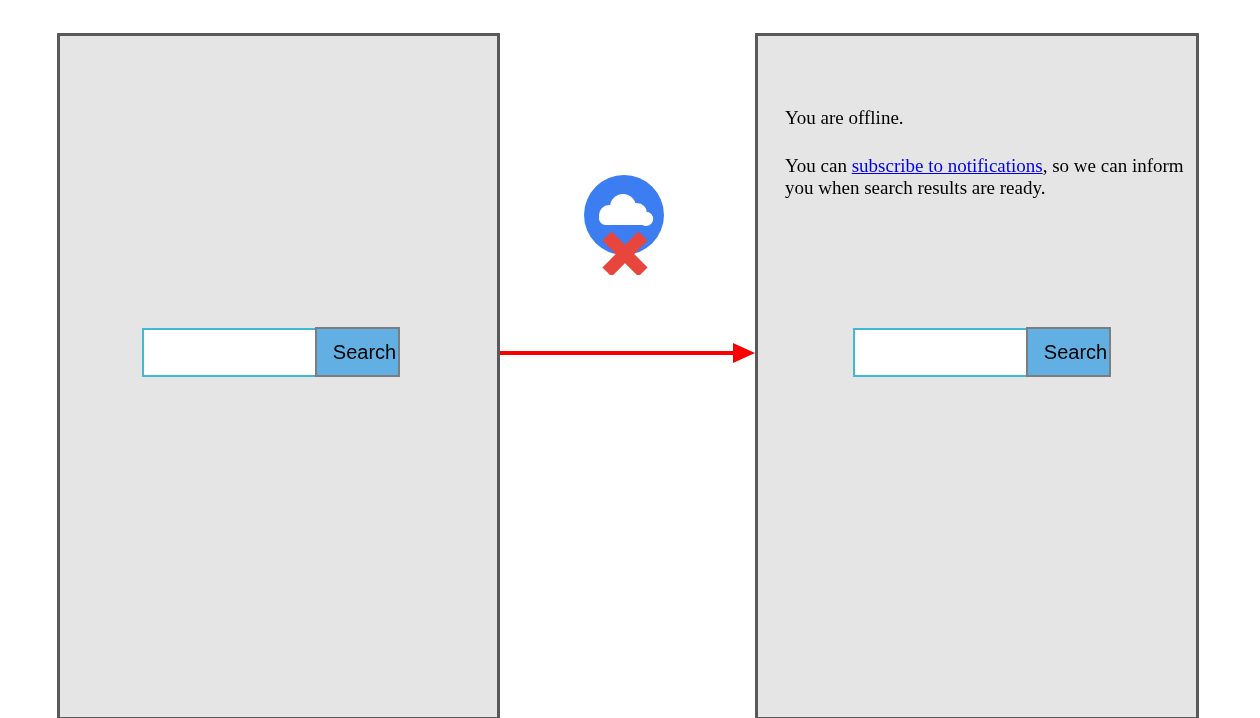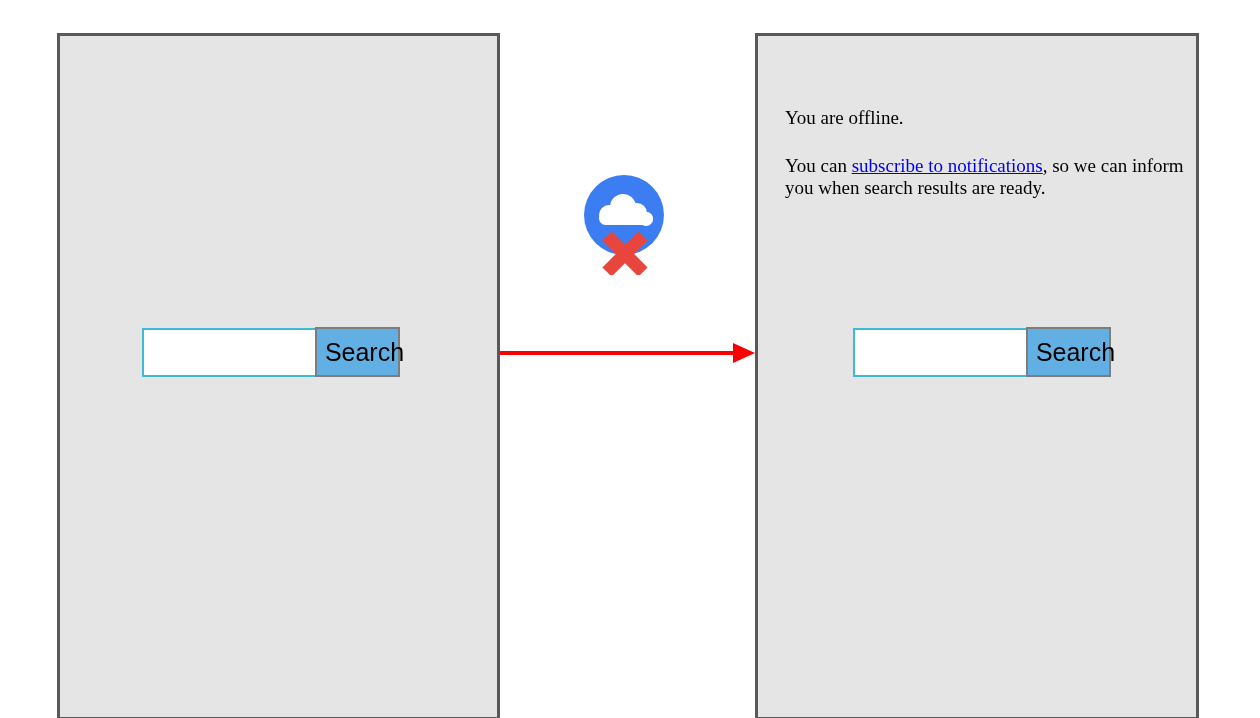--- a/index.html
+++ b/index.html
@@ -11,21 +11,21 @@
   .frame-right{left:755px;width:444px;}
 
   .search-widget{position:absolute;top:291px;display:flex;align-items:center;}
   .frame-left  .search-widget{left:82px;}
   .frame-right .search-widget{left:95px;}
   .search-input{width:175px;height:49px;box-sizing:border-box;background:#fff;outline:none;
                 border:2px solid var(--input-border,#3fbad4);font-size:20px;padding:0 8px;
                 font-family:"Liberation Sans",sans-serif;}
   .search-button{width:85px;height:50px;box-sizing:border-box;margin-left:-2px;cursor:pointer;
                  background:var(--button-bg,#62b0e3);border:2px solid var(--button-border,#7b7d7f);
-                 color:var(--button-text,#000);font-size:25px;font-family:"Liberation Sans",sans-serif;
+                 color:var(--button-text,#000);font-size:20px;font-family:"Liberation Sans",sans-serif;
                  display:flex;align-items:center;justify-content:center;padding-left:20px;}
 
   .offline-message{position:absolute;left:27px;top:71px;width:400px;color:var(--text,#000);
                    font-family:"Liberation Serif",serif;font-size:19px;line-height:22px;}
   .offline-message p{margin:0 0 26px 0;}
   .offline-message p.last{margin:0;}
   a.link{color:var(--link,#0000ee);text-decoration:underline;cursor:pointer;margin-top:14px;}
 
   .flow-arrow{position:absolute;left:497px;top:339px;width:262px;height:28px;}
   .arrow-line{stroke:var(--arrow,#fa0000);stroke-width:4;}

